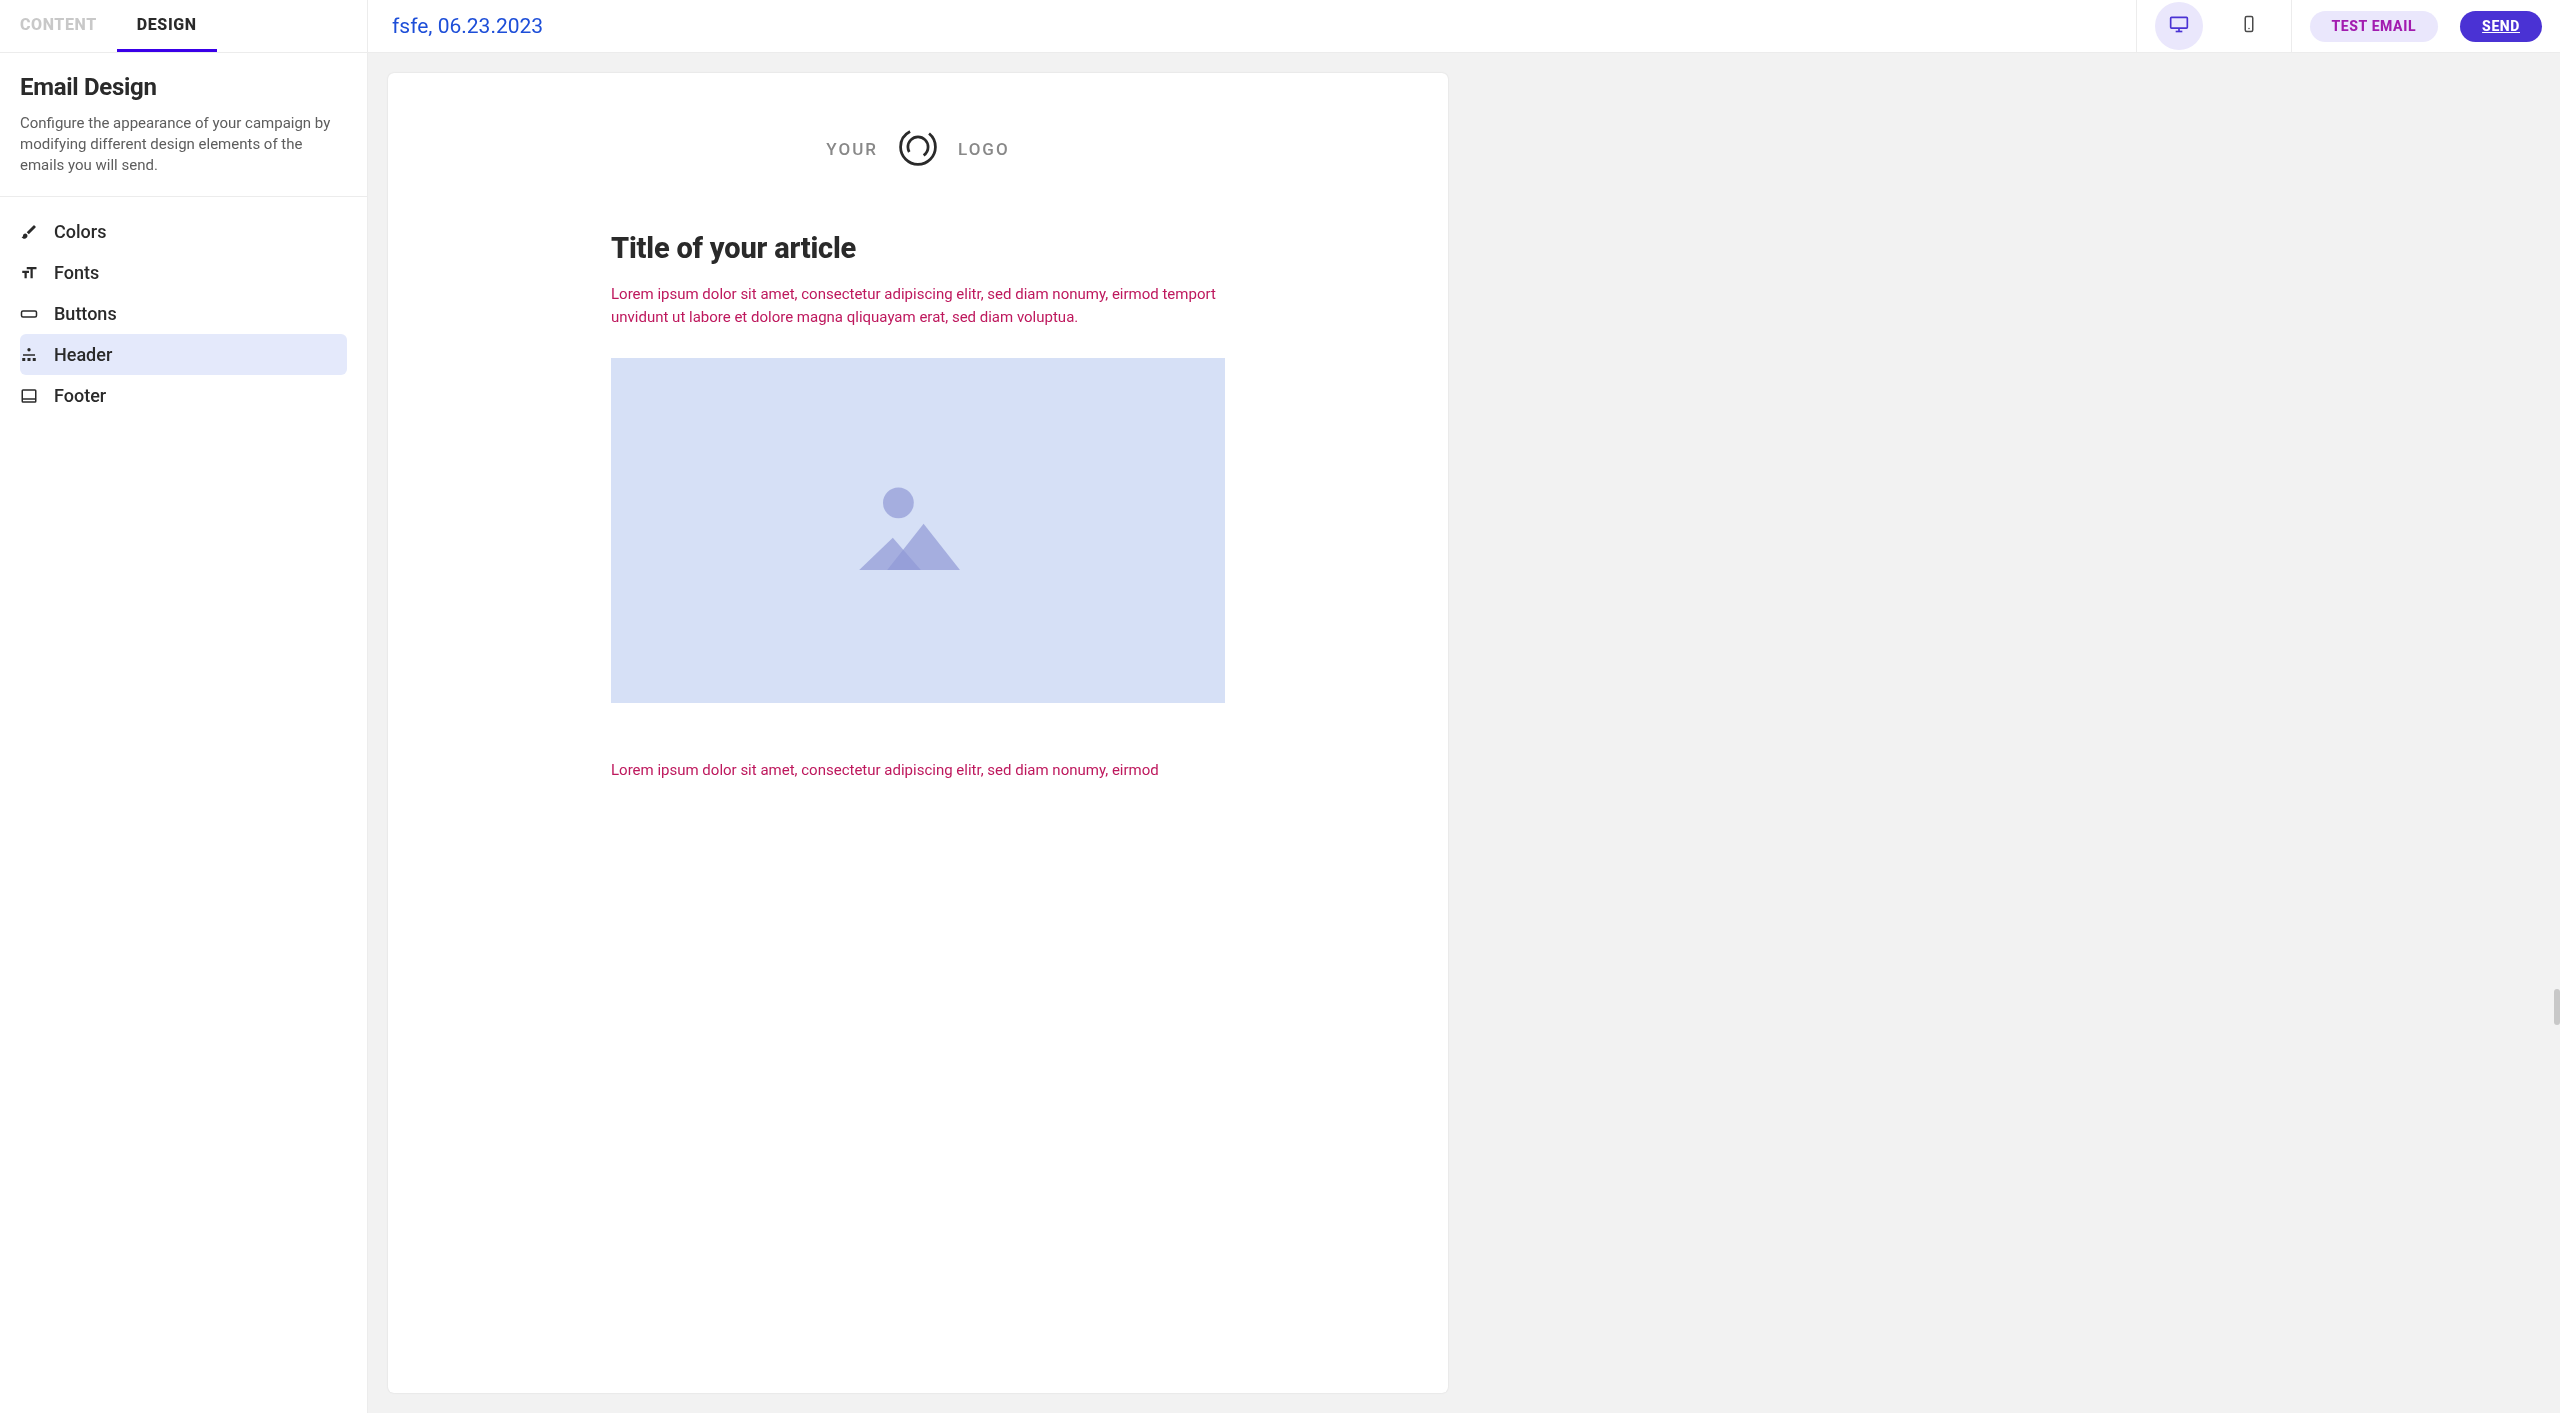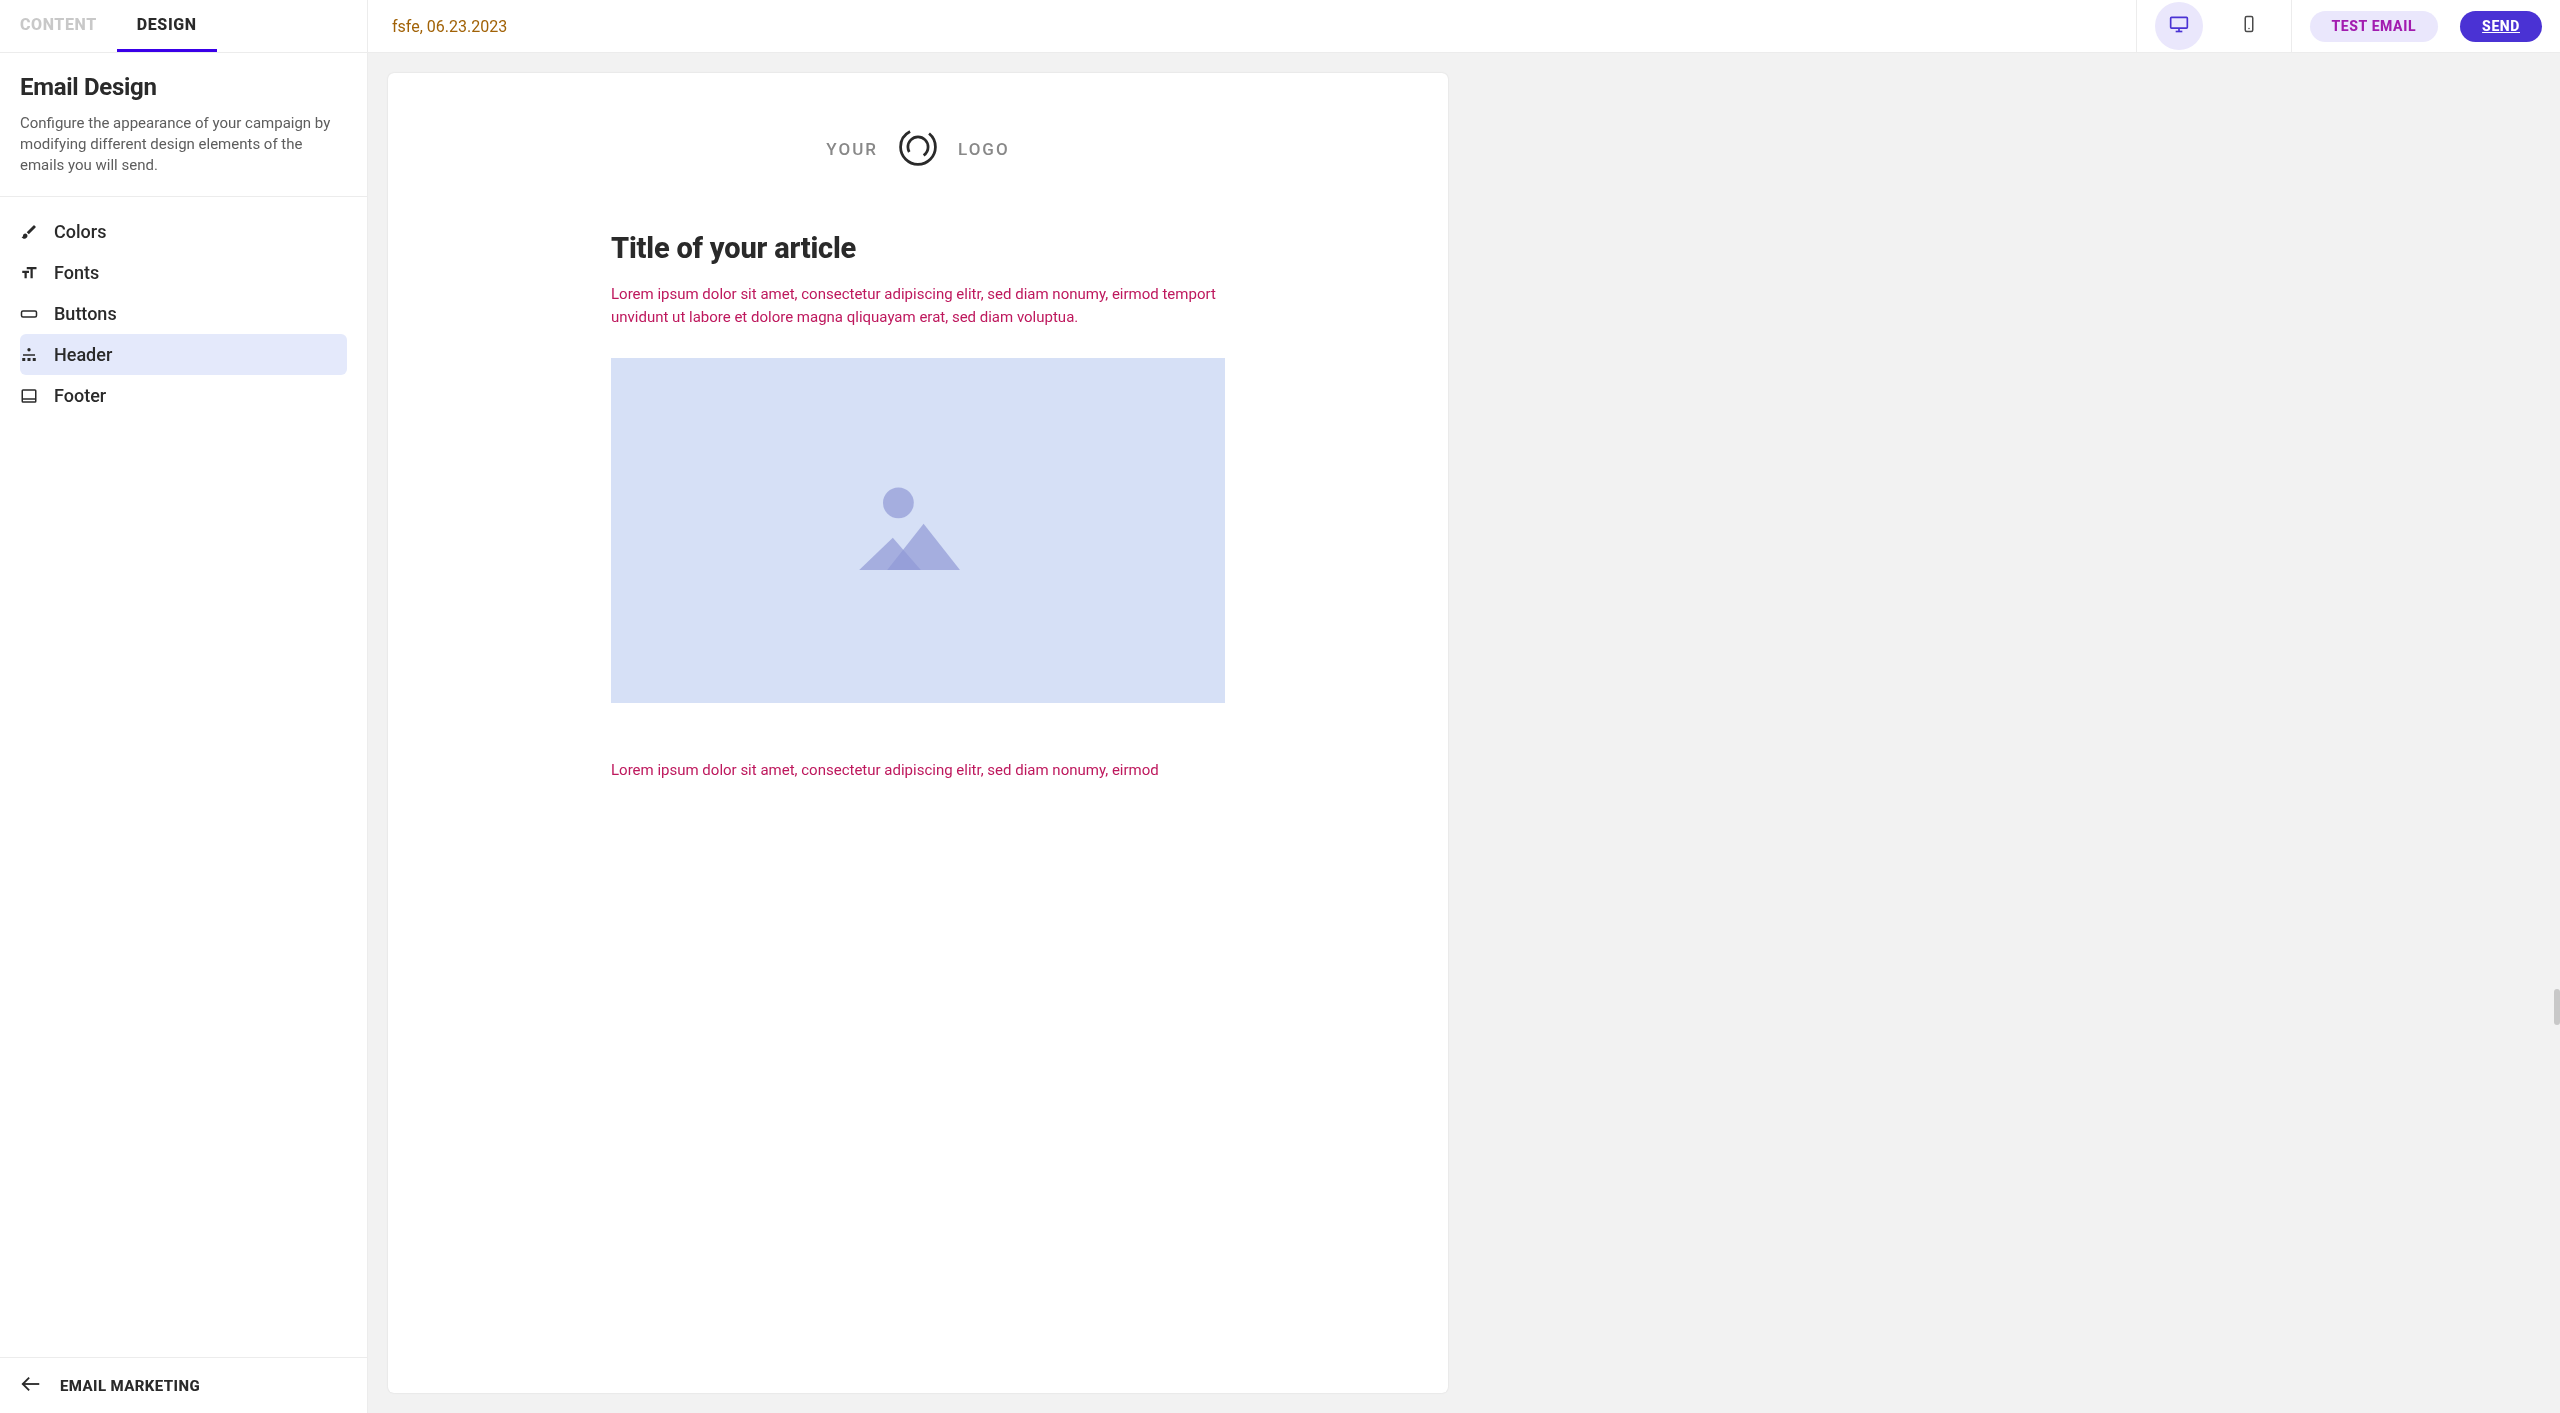--- a/index.html
+++ b/index.html
@@ -18,21 +18,21 @@
     .design-item { display: flex; align-items: center; gap: 16px; height: 41px; border-radius: 6px; cursor: pointer; padding: 0 10px 0 0; margin-right: 20px; }
     .design-item.selected { background: #e4e9fb; }
     .design-item .ic { width: 18px; height: 18px; display:flex; align-items:center; justify-content:center; color:#2a2a2a; flex:0 0 18px;}
     .design-item .label { font-size: 18px; color: #2a2a2a; font-weight: 500; }
     .sidebar-footer { margin-top: auto; border-top: 1px solid #ececec; height: 56px; display: flex; align-items: center; gap: 18px; padding: 0 20px; cursor: pointer; }
     .sidebar-footer .label { font-size: 15px; font-weight: 800; letter-spacing: 0.4px; color: #2a2a2a; }
 
     
     .main { flex: 1; display: flex; flex-direction: column; background: #f2f2f2; min-width: 0; }
     .toolbar { height: 53px; background: #fff; display: flex; align-items: center; border-bottom: 1px solid #ececec; }
-    .toolbar .title { padding-left: 24px; font-size: 16px; color: #a16207; flex: 1; }
+    .toolbar .title { padding-left: 24px; font-size: 21px; color: #1d4ed8; flex: 1; }
     .toolbar-group { display: flex; align-items: center; height: 100%; border-left: 1px solid #ececec; padding: 0 18px; gap: 22px; }
     .device-btn { width: 48px; height: 48px; border-radius: 999px; display: flex; align-items: center; justify-content: center; cursor: pointer; color:#4a4a4a; }
     .device-btn.active { background: #eae7fc; color: #4a32d4; }
     .btn { height: 31px; padding: 0 22px; border-radius: 999px; display: flex; align-items: center; font-size: 14px; font-weight: 800; letter-spacing: 0.6px; cursor: pointer; }
     .btn-ghost { background: #eae7fc; color: #a21caf; }
     .btn-primary { background: #4a32d4; color: #fff; text-decoration: underline; }
 
     .canvas-wrap { flex: 1; overflow: auto; padding: 20px; }
     .canvas { max-width: 1060px; margin: 0 0 0 0; background: #fff; border-radius: 6px; min-height: 100%; padding-bottom: 30px; box-shadow: 0 0 2px rgba(0,0,0,.12); }
     .logo-row { display: flex; align-items: center; justify-content: center; gap: 18px; padding: 52px 0 42px; }
@@ -101,29 +101,20 @@
     <div class="design-item">
       <span class="ic">
         <svg viewBox="0 0 24 24" width="18" height="18" fill="none" stroke="currentColor" stroke-width="2">
             <rect x="3" y="4" width="18" height="16" rx="1"></rect>
             <line x1="3" y1="16" x2="21" y2="16"></line>
           </svg>
       </span>
       <span class="label">Footer</span>
     </div>
   </div>
-  <div class="sidebar-footer">
-    <span class="ic">
-      <svg viewBox="0 0 24 24" width="22" height="22" fill="none" stroke="#2a2a2a" stroke-width="2">
-          <polyline points="10 19 3 12 10 5"></polyline>
-          <line x1="3" y1="12" x2="21" y2="12"></line>
-        </svg>
-    </span>
-    <span class="label">EMAIL MARKETING</span>
-  </div>
 </div>
 
 <div class="main">
   <div class="toolbar">
     <div class="title">fsfe, 06.23.2023</div>
     <div class="toolbar-group">
       <div class="device-btn active">
         <span>
           <svg viewBox="0 0 24 24" width="20" height="20" fill="none" stroke="currentColor" stroke-width="2">
               <rect x="2" y="4" width="20" height="13" rx="1"></rect>

